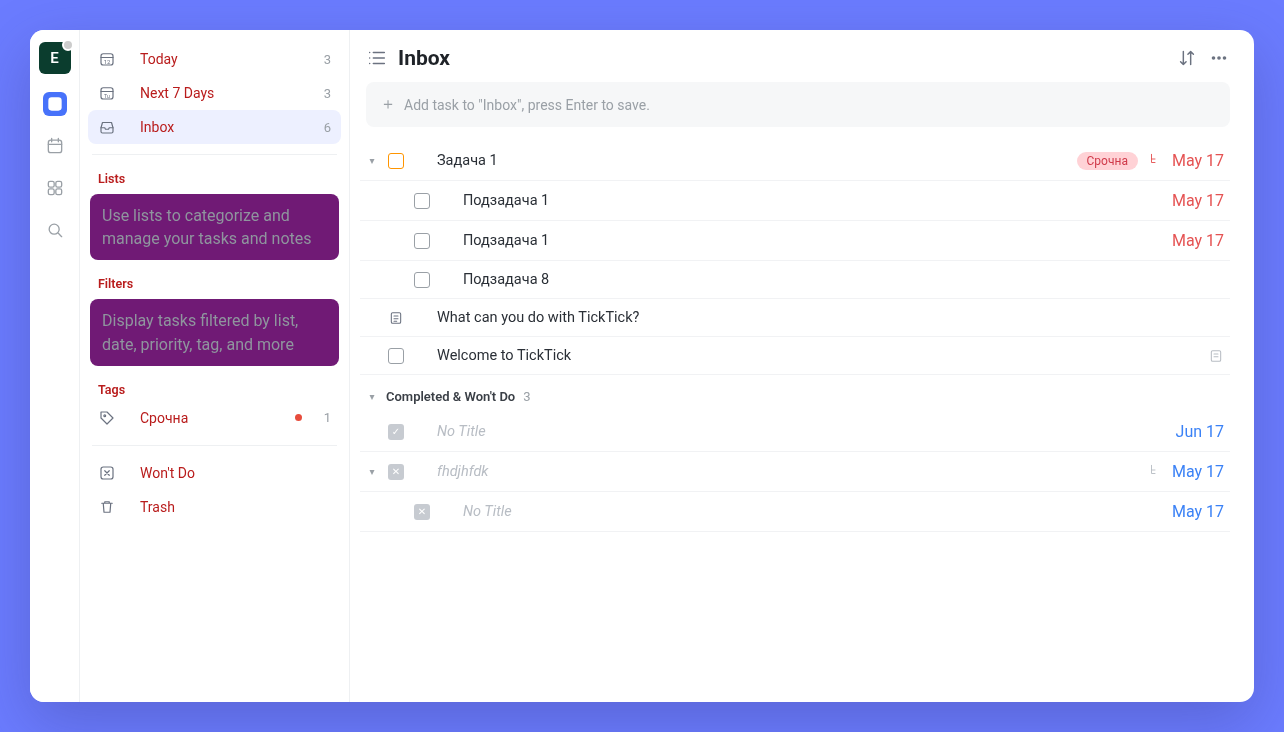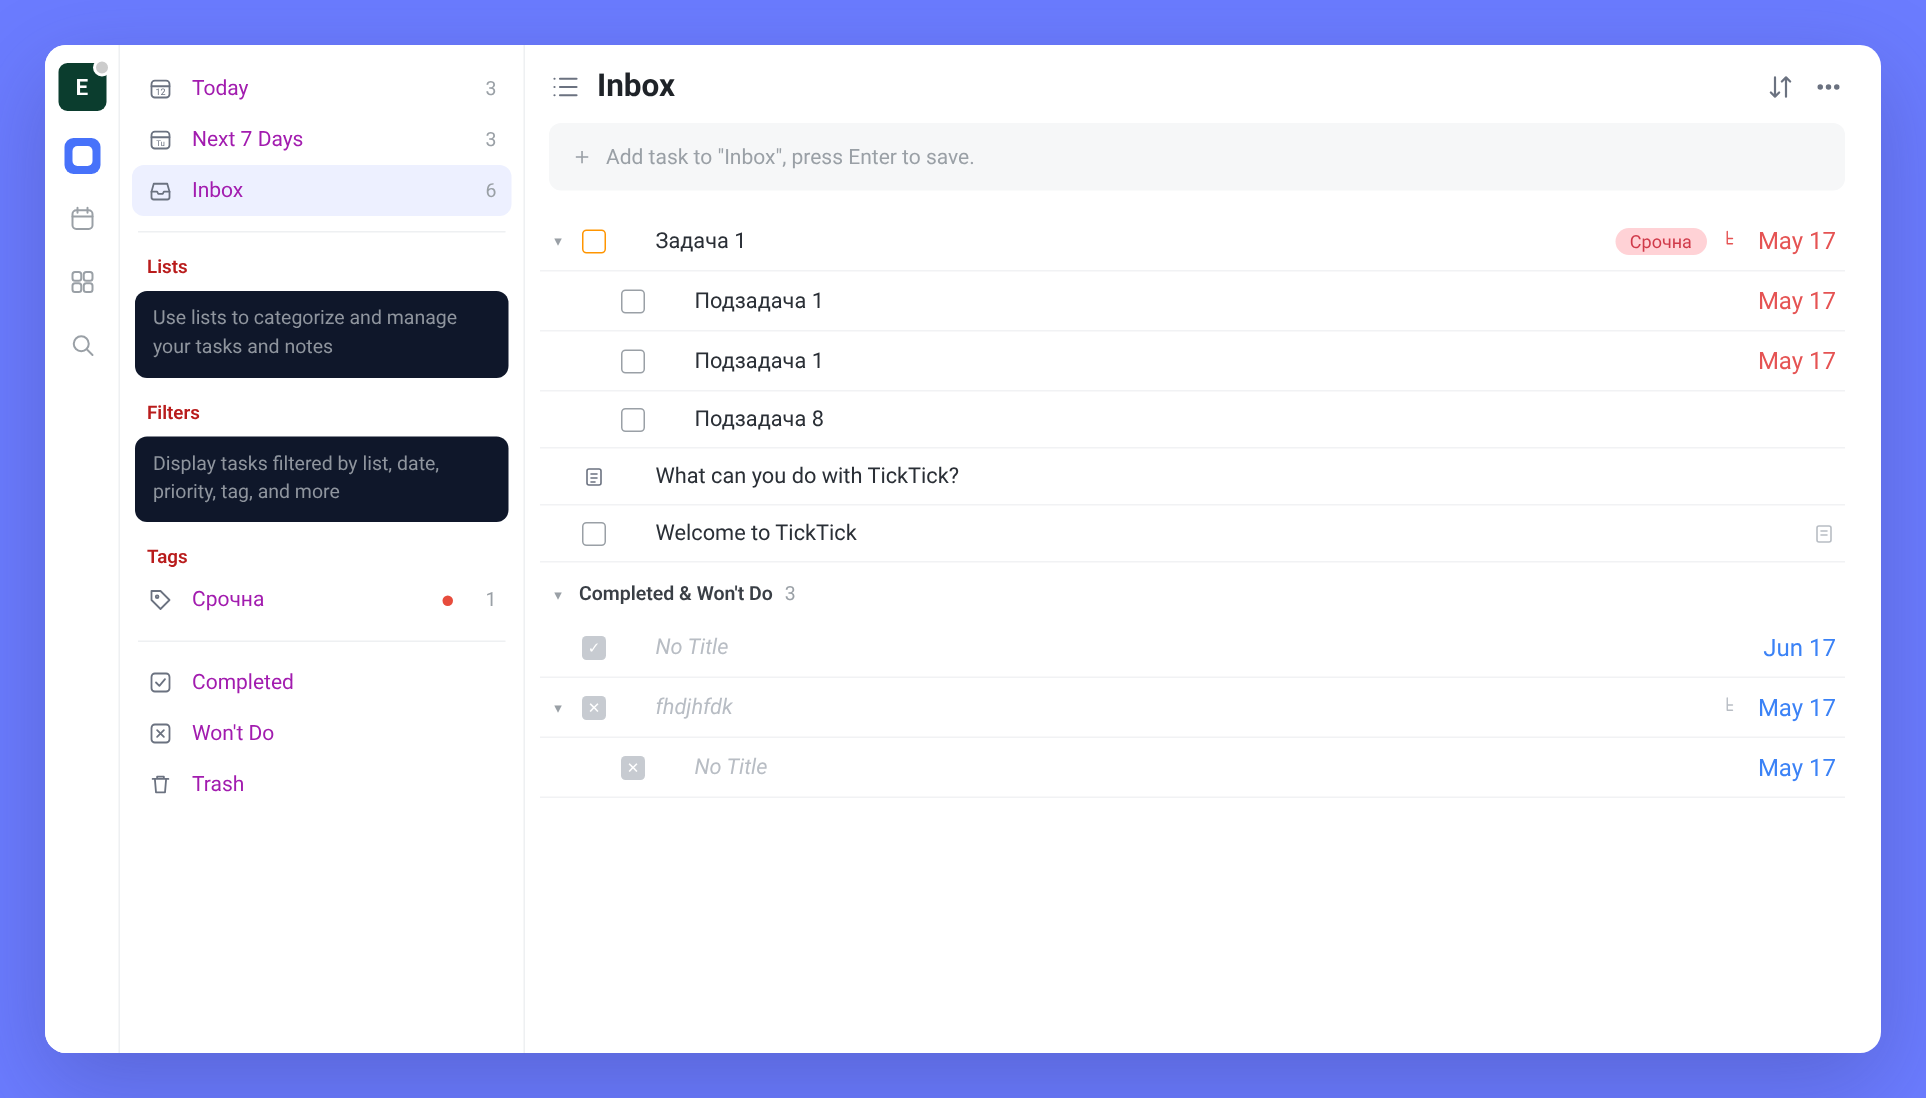--- a/index.html
+++ b/index.html
@@ -12,25 +12,25 @@
 .avatar::after { content: ""; position: absolute; top: -3px; right: -3px; width: 8px; height: 8px; border-radius: 50%; background: #ccc; border: 2px solid #fff; }
 .rail-icon { width: 24px; height: 24px; display: flex; align-items: center; justify-content: center; color: #9aa0a6; cursor: pointer; border-radius: 6px; }
 .rail-icon.active { background: #4772fa; color: #fff; }
 .rail-icon svg { width: 20px; height: 20px; }
 
 
 .sidebar { width: 270px; border-right: 1px solid #eef0f2; padding: 12px 8px; display: flex; flex-direction: column; font-size: 14px; color: #333; }
 .nav-item { display: flex; align-items: center; gap: 12px; padding: 8px 10px; border-radius: 8px; cursor: pointer; }
 .nav-item.selected { background: #edf0ff; }
 .nav-item .icn { width: 18px; height: 18px; color: #6b7280; display: flex; align-items: center; justify-content: center; }
-.nav-item .label { flex: 1; color: #a21caf; }
+.nav-item .label { flex: 1; color: #b91c1c; margin-left: 12px; }
 .nav-item .count { color: #9aa0a6; font-size: 13px; }
 .divider { height: 1px; background: #eef0f2; margin: 10px 4px; }
 .section-title { font-size: 12.5px; font-weight: 600; color: #b91c1c; padding: 6px 10px 4px; }
-.help-box { background: #0f172a; color: #8f959e; font-size: 13px; line-height: 1.45; border-radius: 8px; padding: 10px 12px; margin: 4px 2px 10px; }
+.help-box { background: #701a75; color: #8f959e; font-size: 16px; line-height: 1.45; border-radius: 8px; padding: 10px 12px; margin: 4px 2px 10px; }
 .tag-dot { width: 7px; height: 7px; border-radius: 50%; background: #e74c3c; }
 
 
 .main { flex: 1; display: flex; flex-direction: column; padding: 16px 24px 0 10px; }
 .main-header { display: flex; align-items: center; gap: 10px; padding: 0 0 12px 6px; }
 .main-header h1 { font-size: 21px; font-weight: 700; color: #1f2328; flex: 1; }
 .head-icn { width: 22px; height: 22px; color: #6b7280; display: flex; align-items: center; justify-content: center; cursor: pointer; }
 .add-task { background: #f6f7f8; border-radius: 8px; display: flex; align-items: center; gap: 8px; padding: 12px 14px; color: #9aa0a6; font-size: 14px; margin: 0 0 14px 6px; cursor: text; }
 .add-task .plus { font-size: 16px; }
 
@@ -149,29 +149,20 @@
       <span class="tag-dot"></span>
       <span class="count" style="margin-left:10px">1</span>
     </div>
 
     <div class="divider"></div>
 
     <div class="nav-item">
       <span class="icn">
           <svg viewBox="0 0 24 24">
             <rect x="4" y="4" width="16" height="16" rx="3"></rect>
-            <path d="M8 12l3 3 5-6"></path>
-          </svg>
-        </span>
-      <span class="label">Completed</span>
-    </div>
-    <div class="nav-item">
-      <span class="icn">
-          <svg viewBox="0 0 24 24">
-            <rect x="4" y="4" width="16" height="16" rx="3"></rect>
             <path d="M9 9l6 6M15 9l-6 6"></path>
           </svg>
         </span>
       <span class="label">Won't Do</span>
     </div>
     <div class="nav-item">
       <span class="icn">
           <svg viewBox="0 0 24 24">
             <path d="M5 7h14M9 7V5h6v2M7 7l1 12h8l1-12"></path>
           </svg>

